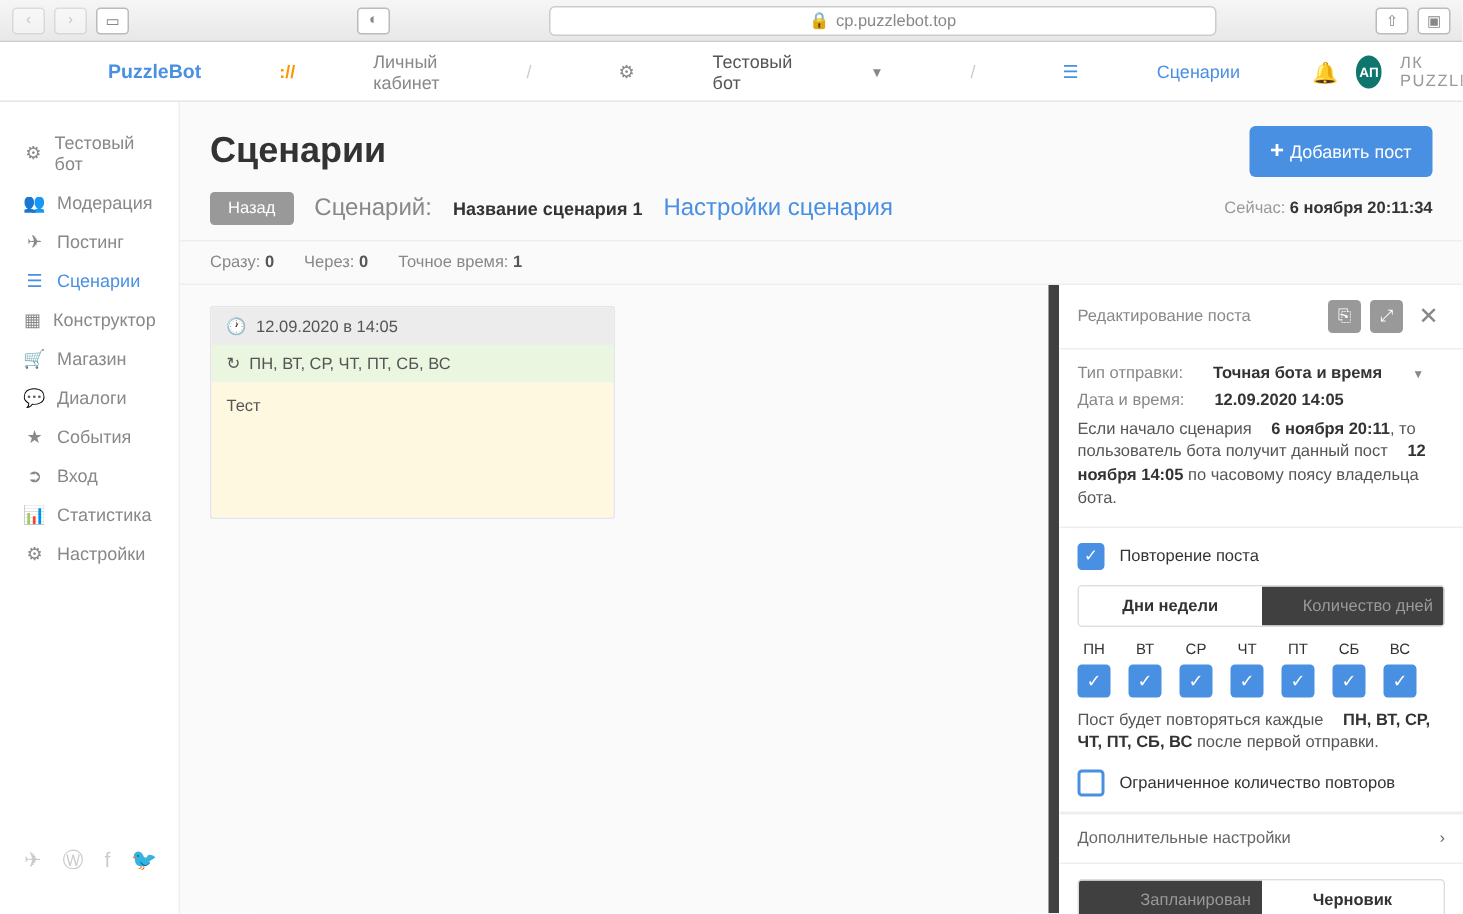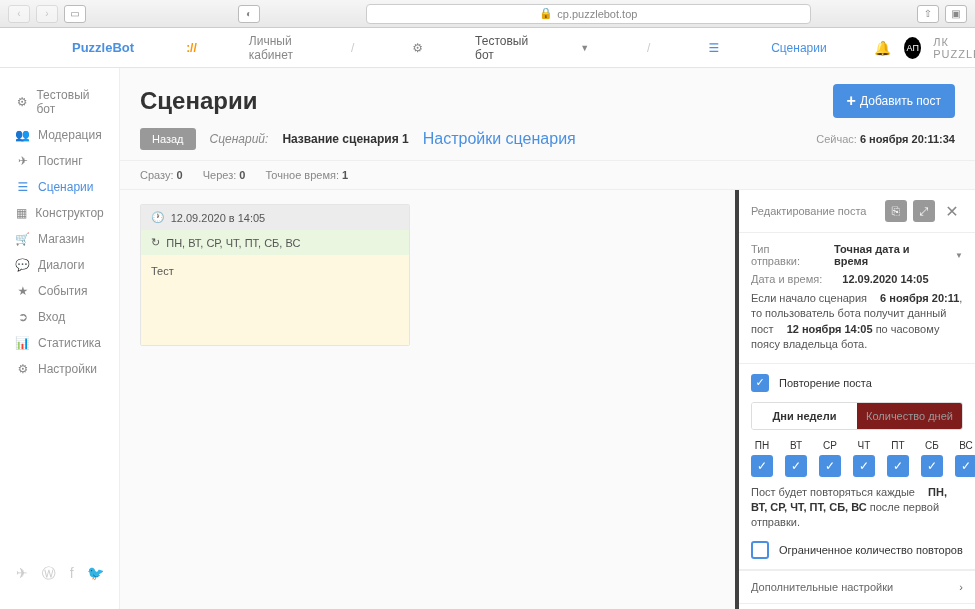--- a/index.html
+++ b/index.html
@@ -20,21 +20,21 @@
     .brand-sep { color: #ff9500; margin: 0 4px; font-weight: bold; }
     .breadcrumb-link { color: #888; font-size: 12px; }
     .breadcrumb-sep { color: #ccc; margin: 0 10px; }
     .breadcrumb-bot { color: #555; font-size: 12px; }
     .breadcrumb-bot-icon { color: #888; margin-right: 4px; }
     .breadcrumb-dropdown { color: #888; margin-left: 4px; font-size: 9px; }
     .breadcrumb-scenario { color: #4a90e2; font-size: 12px; }
     .breadcrumb-scenario-icon { color: #4a90e2; margin-right: 4px; }
     .header-right { margin-left: auto; display: flex; align-items: center; gap: 12px; }
     .bell-icon { color: #4a90e2; font-size: 14px; }
-    .avatar { width: 22px; height: 22px; background: #000000; border-radius: 50%; color: #fff; font-size: 9px; display: flex; align-items: center; justify-content: center; font-weight: normal; }
+    .avatar { width: 22px; height: 22px; background: #0f766e; border-radius: 50%; color: #fff; font-size: 9px; display: flex; align-items: center; justify-content: center; font-weight: bold; }
     .username { color: #999; font-size: 11px; letter-spacing: 1px; }
     
     
     .main-layout { display: flex; height: calc(609px - 28px - 40px); }
     
     
     .sidebar { width: 120px; background: #fff; border-right: 1px solid #eee; padding: 14px 0; display: flex; flex-direction: column; }
     .sidebar-item { padding: 6px 16px; display: flex; align-items: center; gap: 8px; color: #888; font-size: 12px; cursor: pointer; }
     .sidebar-item.active { color: #4a90e2; }
     .sidebar-item .icon { width: 14px; display: inline-flex; justify-content: center; font-size: 12px; }
@@ -42,41 +42,41 @@
     
     
     .content { flex: 1; background: #fafafa; display: flex; flex-direction: column; overflow: hidden; }
     .page-header { padding: 16px 20px 10px; display: flex; align-items: center; }
     .page-title { font-size: 24px; font-weight: bold; color: #333; }
     .add-btn { margin-left: auto; background: #4a90e2; color: #fff; border: none; padding: 8px 14px; border-radius: 4px; font-size: 12px; display: flex; align-items: center; gap: 4px; cursor: pointer; }
     .add-btn .plus { font-size: 16px; font-weight: bold; }
     
     .sub-header { padding: 0 20px 10px; display: flex; align-items: center; gap: 14px; border-bottom: 1px solid #eee; }
     .back-btn { background: #999; color: #fff; border: none; padding: 5px 12px; border-radius: 3px; font-size: 11px; cursor: pointer; }
-    .scenario-label { color: #888; font-size: 12px; font-style: italic; }
+    .scenario-label { color: #888; font-size: 16px; }
     .scenario-name { color: #333; font-weight: bold; font-size: 12px; }
     .scenario-settings { color: #4a90e2; font-size: 16px; cursor: pointer; }
     .timestamp-area { margin-left: auto; font-size: 11px; }
     .timestamp-label { color: #999; }
     .timestamp-value { color: #333; font-weight: bold; }
     
     .filter-row { padding: 8px 20px; display: flex; gap: 20px; color: #888; font-size: 11px; border-bottom: 1px solid #eee; }
     .filter-item b { color: #555; }
     
     .content-body { flex: 1; display: flex; overflow: hidden; }
     .canvas-area { flex: 1; padding: 14px 20px; background: #fafafa; overflow: auto; }
     
     
     .post-card { width: 270px; background: #fff; border: 1px solid #e5e5e5; border-radius: 2px; overflow: hidden; }
     .post-card-header { background: #ececec; padding: 6px 10px; display: flex; align-items: center; gap: 6px; font-size: 11px; color: #555; }
     .post-card-repeat { background: #eaf6e0; padding: 6px 10px; display: flex; align-items: center; gap: 6px; font-size: 11px; color: #555; }
     .post-card-body { background: #fff8e1; padding: 10px; min-height: 90px; font-size: 11px; color: #555; }
     
     
-    .right-panel { width: 240px; background: #fff; border-left: 4px solid #404040; display: flex; flex-direction: column; overflow-y: auto; }
+    .right-panel { width: 276px; background: #fff; border-left: 7px solid #404040; display: flex; flex-direction: column; overflow-y: auto; }
     .panel-header { padding: 10px 12px; border-bottom: 1px solid #eee; display: flex; align-items: center; }
     .panel-title { color: #888; font-size: 11px; }
     .panel-header-icons { margin-left: auto; display: flex; gap: 6px; }
     .panel-icon-btn { width: 22px; height: 22px; background: #999; border-radius: 3px; display: flex; align-items: center; justify-content: center; color: #fff; font-size: 11px; cursor: pointer; }
     .panel-close { width: 22px; height: 22px; display: flex; align-items: center; justify-content: center; color: #888; font-size: 16px; cursor: pointer; }
     
     .panel-section { padding: 10px 12px; border-bottom: 1px solid #eee; }
     .field-row { display: flex; align-items: center; gap: 20px; font-size: 11px; margin-bottom: 6px; }
     .field-label { color: #888; }
     .field-value { color: #333; font-weight: bold; }
@@ -85,21 +85,21 @@
     .info-text b { color: #333; margin-left: 10px; }
     
     .checkbox-row { display: flex; align-items: center; gap: 10px; font-size: 11px; color: #333; }
     .chk { width: 18px; height: 18px; border: 2px solid #4a90e2; border-radius: 3px; display: flex; align-items: center; justify-content: center; color: #fff; font-size: 11px; cursor: pointer; }
     .chk.checked { background: #4a90e2; }
     .chk.unchecked { background: #fff; }
     
     .segment-control { display: flex; border: 1px solid #ddd; border-radius: 3px; overflow: hidden; margin: 10px 0; }
     .segment { flex: 1; padding: 7px; text-align: center; font-size: 11px; cursor: pointer; }
     .segment.active { background: #fff; color: #333; font-weight: bold; }
-    .segment.inactive { background: #7f1d1d; color: #999; }
+    .segment.inactive { background: #404040; color: #999; text-align: right; }
     
     .days-row { display: flex; gap: 12px; margin: 8px 0; }
     .day-col { display: flex; flex-direction: column; align-items: center; gap: 4px; }
     .day-label { font-size: 10px; color: #333; }
     .day-chk { width: 22px; height: 22px; background: #4a90e2; border-radius: 3px; display: flex; align-items: center; justify-content: center; color: #fff; font-size: 12px; cursor: pointer; }
     
     .expand-row { padding: 10px 12px; border-bottom: 1px solid #eee; border-top: 1px solid #eee; display: flex; align-items: center; justify-content: space-between; font-size: 11px; color: #666; cursor: pointer; }
     
     .status-segments { display: flex; border: 1px solid #ddd; border-radius: 3px; overflow: hidden; margin-bottom: 8px; }
     .action-buttons { display: flex; gap: 6px; }
@@ -242,21 +242,21 @@
           <div class="panel-header-icons">
             <div class="panel-icon-btn">⎘</div>
             <div class="panel-icon-btn">⤢</div>
             <div class="panel-close">✕</div>
           </div>
         </div>
 
         <div class="panel-section">
           <div class="field-row">
             <span class="field-label">Тип отправки:</span>
-            <span class="field-value">Точная дата и время</span>
+            <span class="field-value">Точная бота и время</span>
             <span class="dropdown-caret">▼</span>
           </div>
           <div class="field-row">
             <span class="field-label">Дата и время:</span>
             <span class="field-value">12.09.2020 14:05</span>
           </div>
           <div class="info-text">
             <span>Если начало сценария </span><b>6 ноября 20:11</b><span>, то пользователь бота получит данный пост </span><b>12 ноября 14:05</b><span> по часовому поясу владельца бота.</span>
           </div>
         </div>

